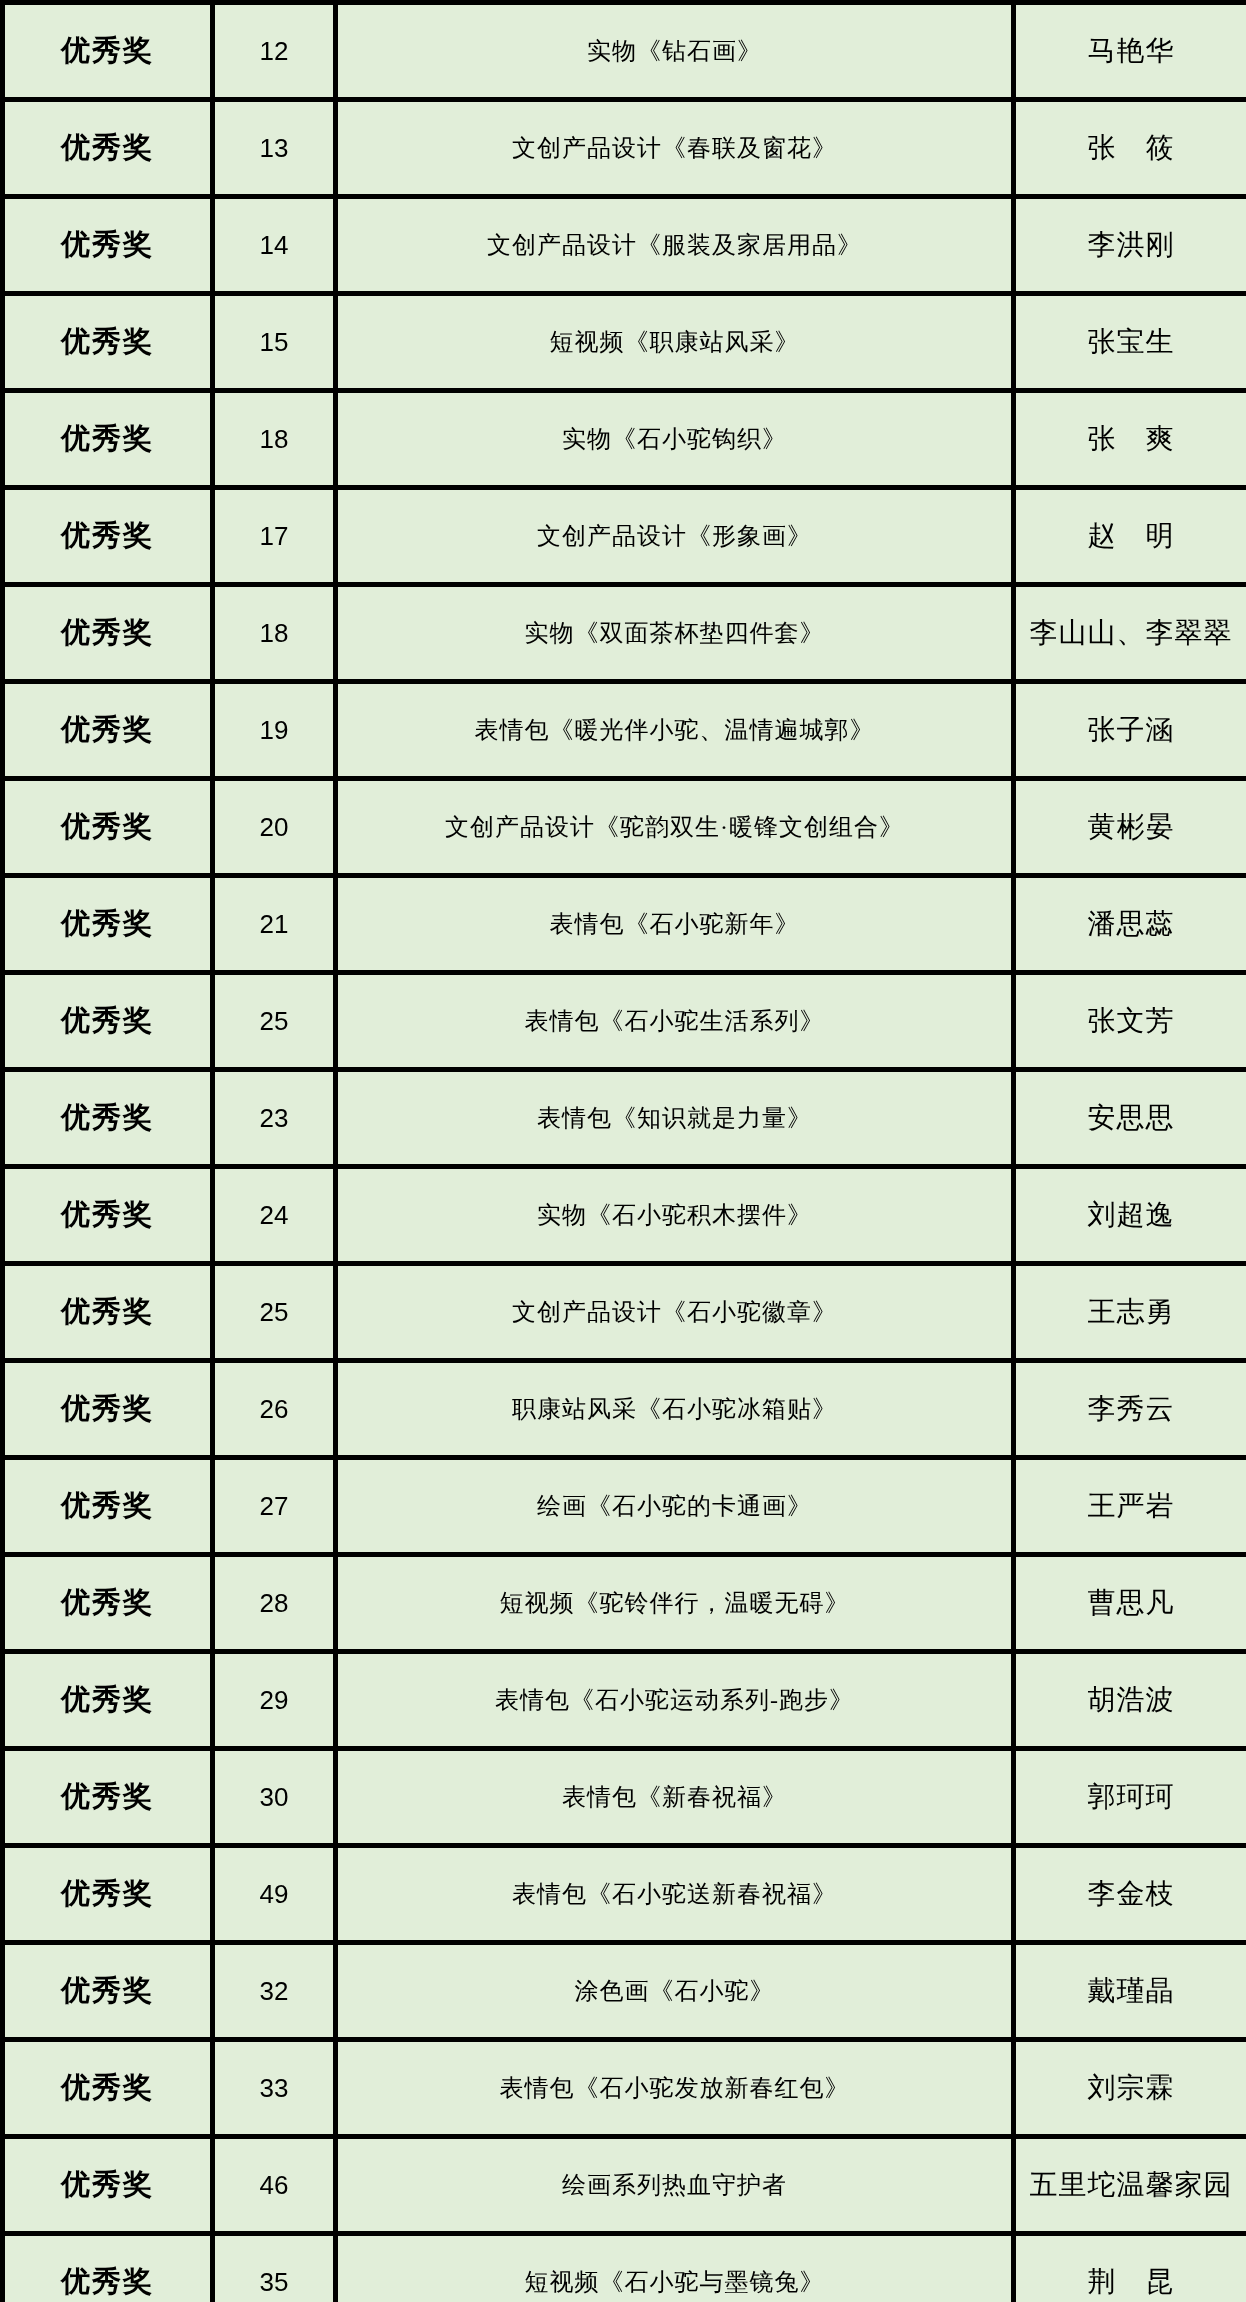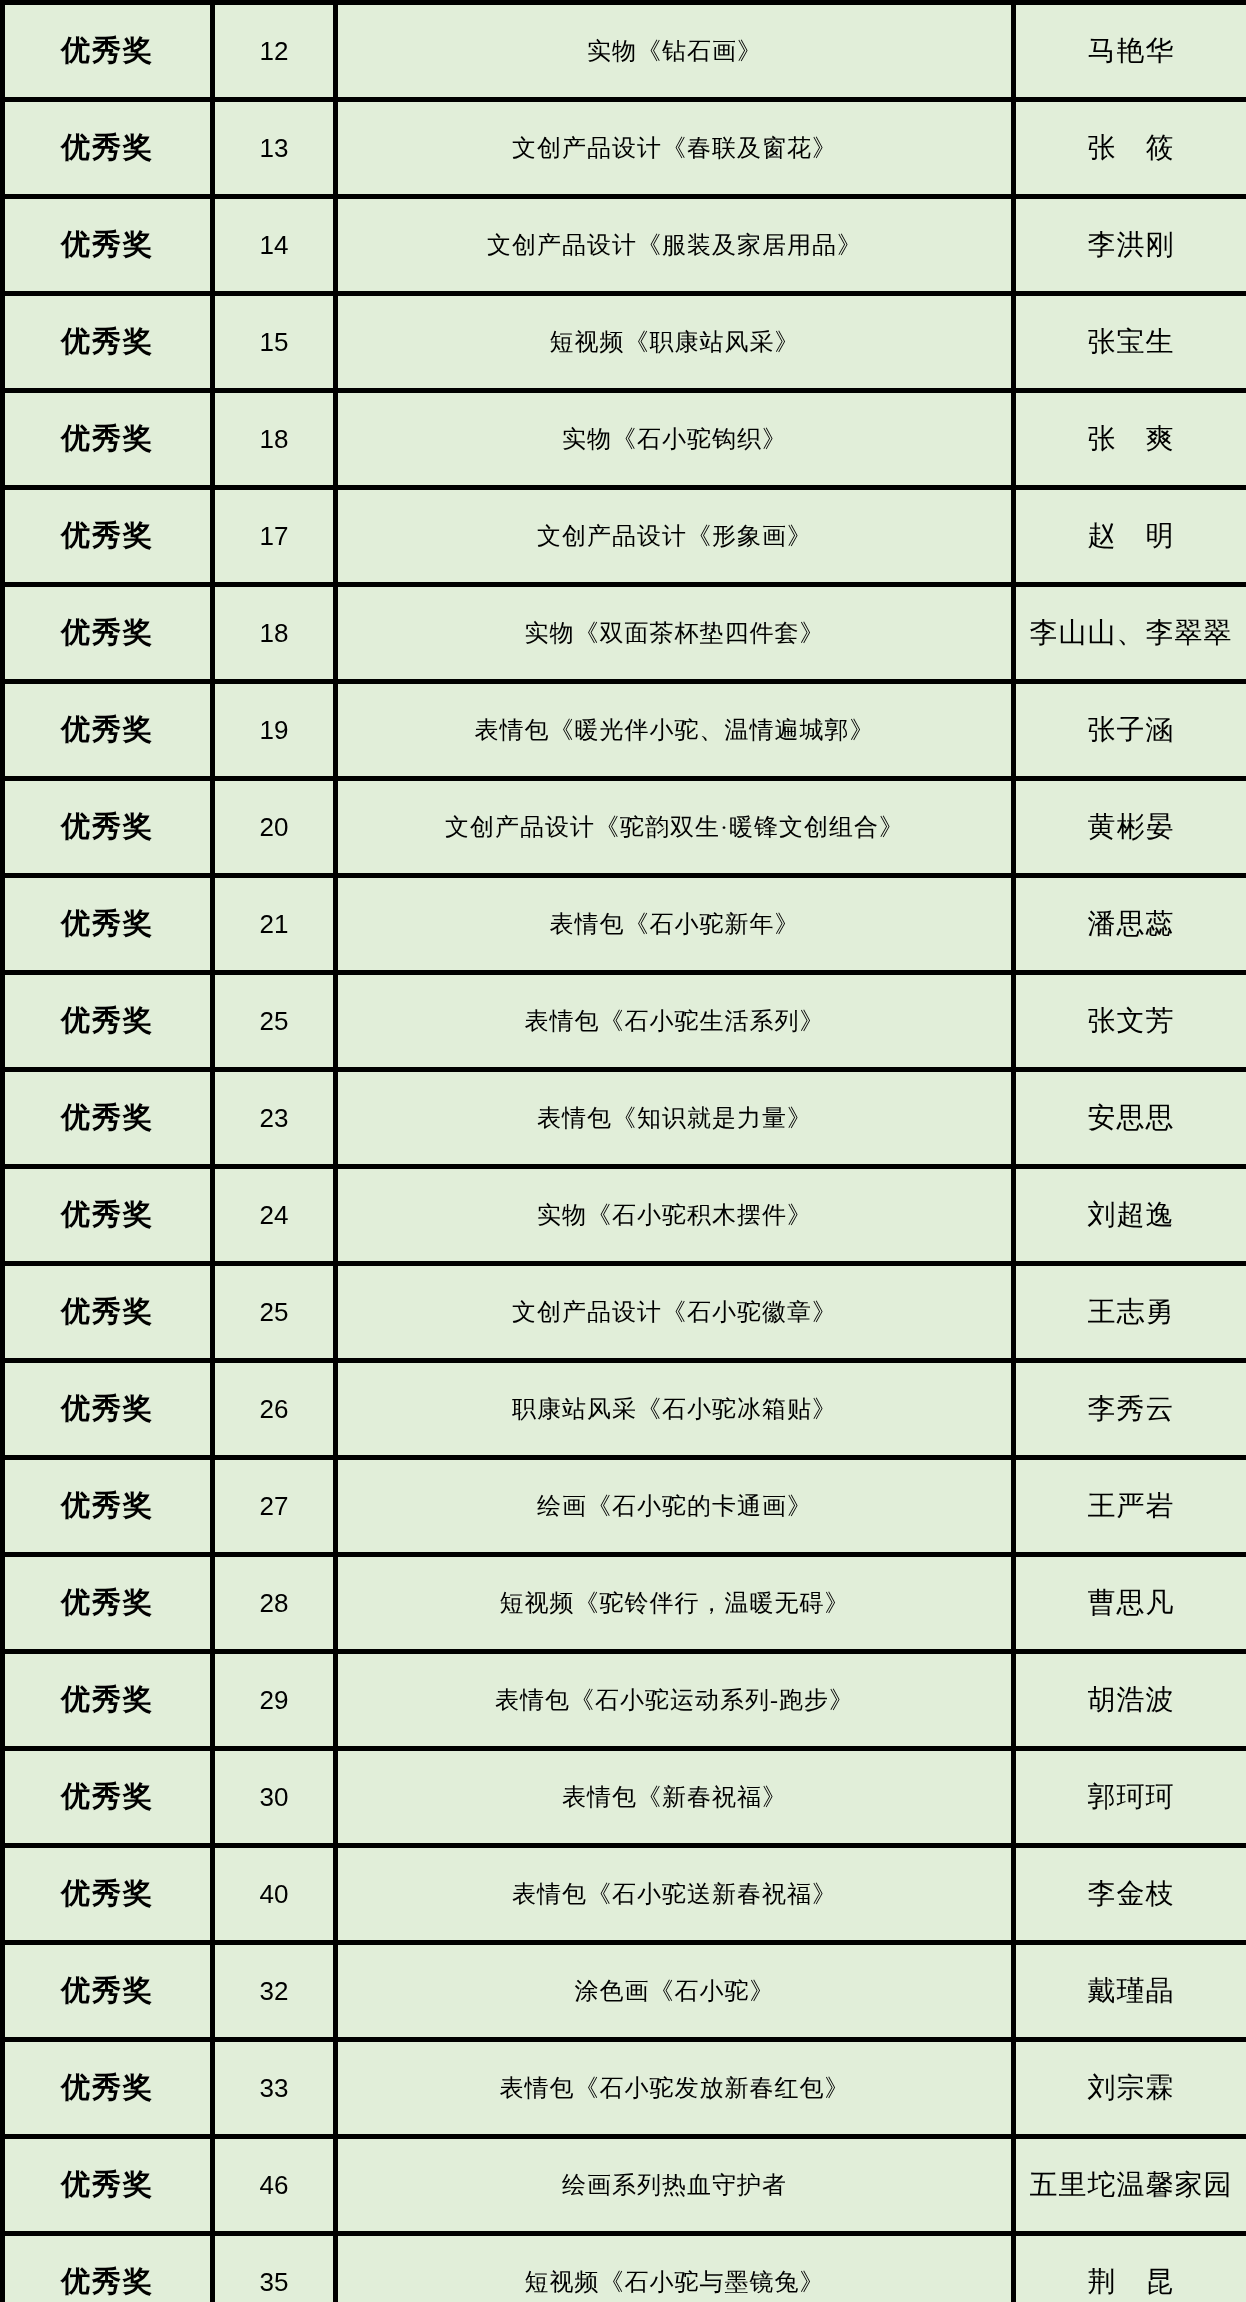--- a/index.html
+++ b/index.html
@@ -182,21 +182,21 @@
           <td class="name-cell">胡浩波</td>
         </tr>
         <tr>
           <td class="award-cell">优秀奖</td>
           <td class="number-cell">30</td>
           <td class="title-cell">表情包《新春祝福》</td>
           <td class="name-cell">郭珂珂</td>
         </tr>
         <tr>
           <td class="award-cell">优秀奖</td>
-          <td class="number-cell">40</td>
+          <td class="number-cell">49</td>
           <td class="title-cell">表情包《石小驼送新春祝福》</td>
           <td class="name-cell">李金枝</td>
         </tr>
         <tr>
           <td class="award-cell">优秀奖</td>
           <td class="number-cell">32</td>
           <td class="title-cell">涂色画《石小驼》</td>
           <td class="name-cell">戴瑾晶</td>
         </tr>
         <tr>

